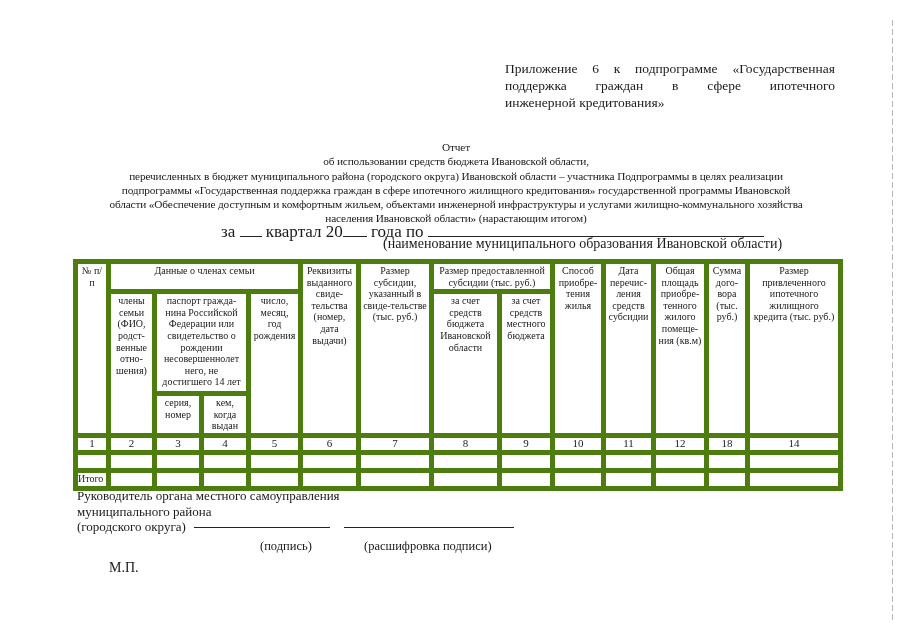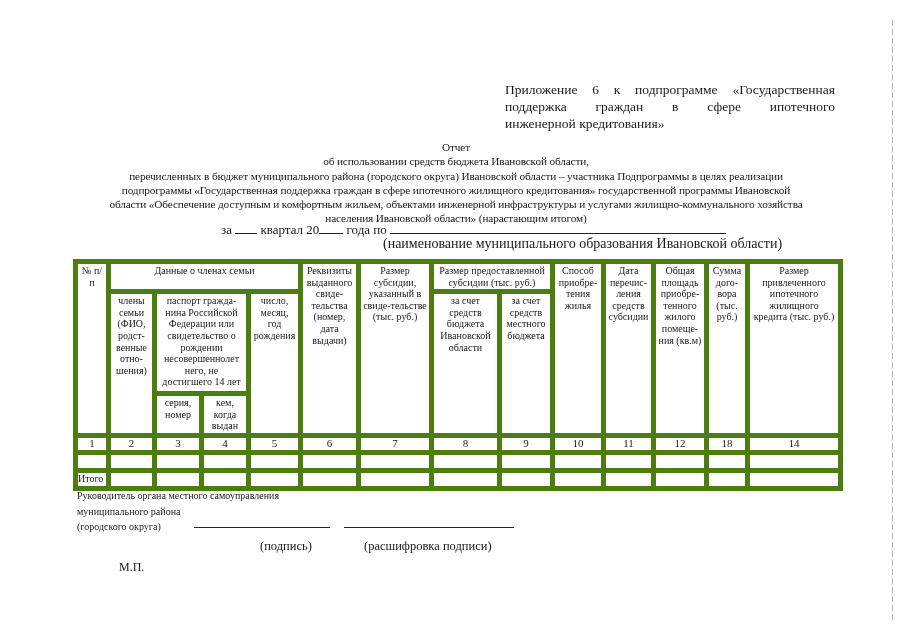--- a/index.html
+++ b/index.html
@@ -2,53 +2,53 @@
 <html><head>
 <meta charset="utf-8">
 <style>
   html, body { margin: 0; padding: 0; }
   body {
     width: 905px; height: 640px; background: #ffffff; position: relative; overflow: hidden;
     font-family: "Liberation Serif", "DejaVu Serif", serif; color: #1a1a1a;
   }
   .abs { position: absolute; }
   .appendix {
-    left: 505px; top: 81px; width: 330px; font-size: 13.5px; line-height: 17px;
+    left: 505px; top: 60px; width: 330px; font-size: 13.5px; line-height: 17px;
     text-align: justify; text-align-last: left; font-family: Liberation Serif, serif;
   }
   .appendix span { display: block; }
   .appendix .just { text-align: justify; text-align-last: justify; }
   .title-block {
     left: 72px; top: 140px; width: 768px; font-size: 11.3px; line-height: 14.3px; text-align: center;
     letter-spacing: -0.15px;
   }
   .title-block div { white-space: nowrap; }
-  .period-line { left: 221px; top: 222px; font-size: 13px; white-space: nowrap; }
+  .period-line { left: 221px; top: 222px; font-size: 17px; white-space: nowrap; }
   .blank { display: inline-block; border-bottom: 1px solid #222; height: 10px; vertical-align: baseline; }
   .muni-caption { left: 383px; top: 236px; font-size: 14px; white-space: nowrap; }
 
   table.report {
     position: absolute; left: 73px; top: 259px; border-collapse: collapse;
     font-size: 10px; line-height: 11.6px; table-layout: fixed;
   }
   table.report td {
     border: 5px solid #4d7c0f; padding: 1px 2px; text-align: center; vertical-align: top;
     overflow: hidden;
   }
   table.report tr.num td { vertical-align: middle; font-size: 11px; padding: 0; height: 11px; }
   table.report tr.data td { height: 13px; padding: 0; }
   table.report tr.total td { height: 13px; padding: 0; }
   table.report td.itogo { text-align: left; padding-left: 2px; font-size: 10px; vertical-align: middle; }
 
-  .sign-block { left: 77px; top: 488px; font-size: 10px; line-height: 15.5px; }
+  .sign-block { left: 77px; top: 488px; font-size: 13px; line-height: 15.5px; }
   .sign-line1 { left: 194px; top: 527px; width: 136px; border-bottom: 1px solid #222; }
   .sign-line2 { left: 344px; top: 527px; width: 170px; border-bottom: 1px solid #222; }
   .cap-sign { left: 232px; top: 539px; font-size: 12.5px; margin-left: 28px; }
   .cap-decode { left: 364px; top: 539px; font-size: 12.5px; }
-  .mp { left: 119px; top: 560px; font-size: 12px; }
+  .mp { left: 109px; top: 560px; font-size: 14px; }
   .edge-line {
     left: 892px; top: 20px; width: 1px; height: 600px;
     background: repeating-linear-gradient(to bottom, #b5b5b5 0 6px, transparent 6px 9px);
   }
 </style>
 </head>
 <body>
 
 <div class="abs appendix">
   <span class="just">Приложение 6 к подпрограмме «Государственная</span>

